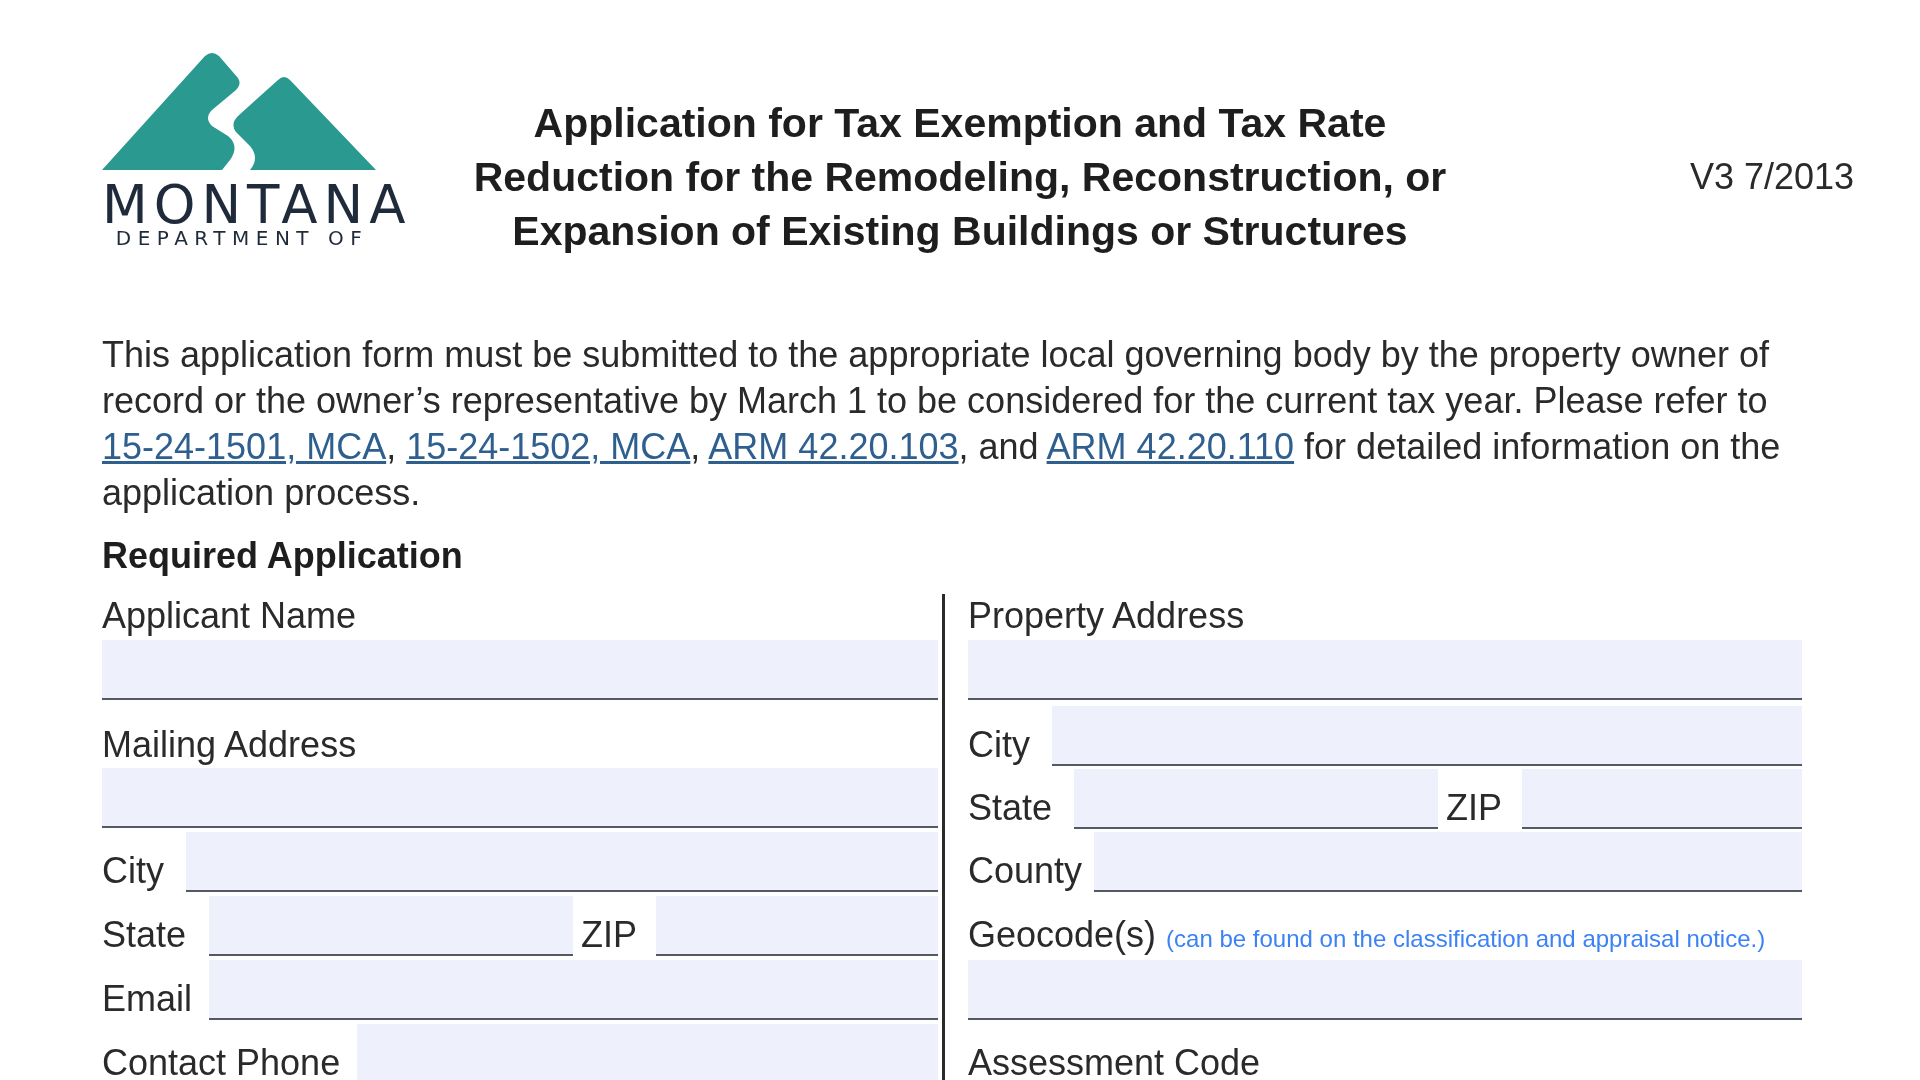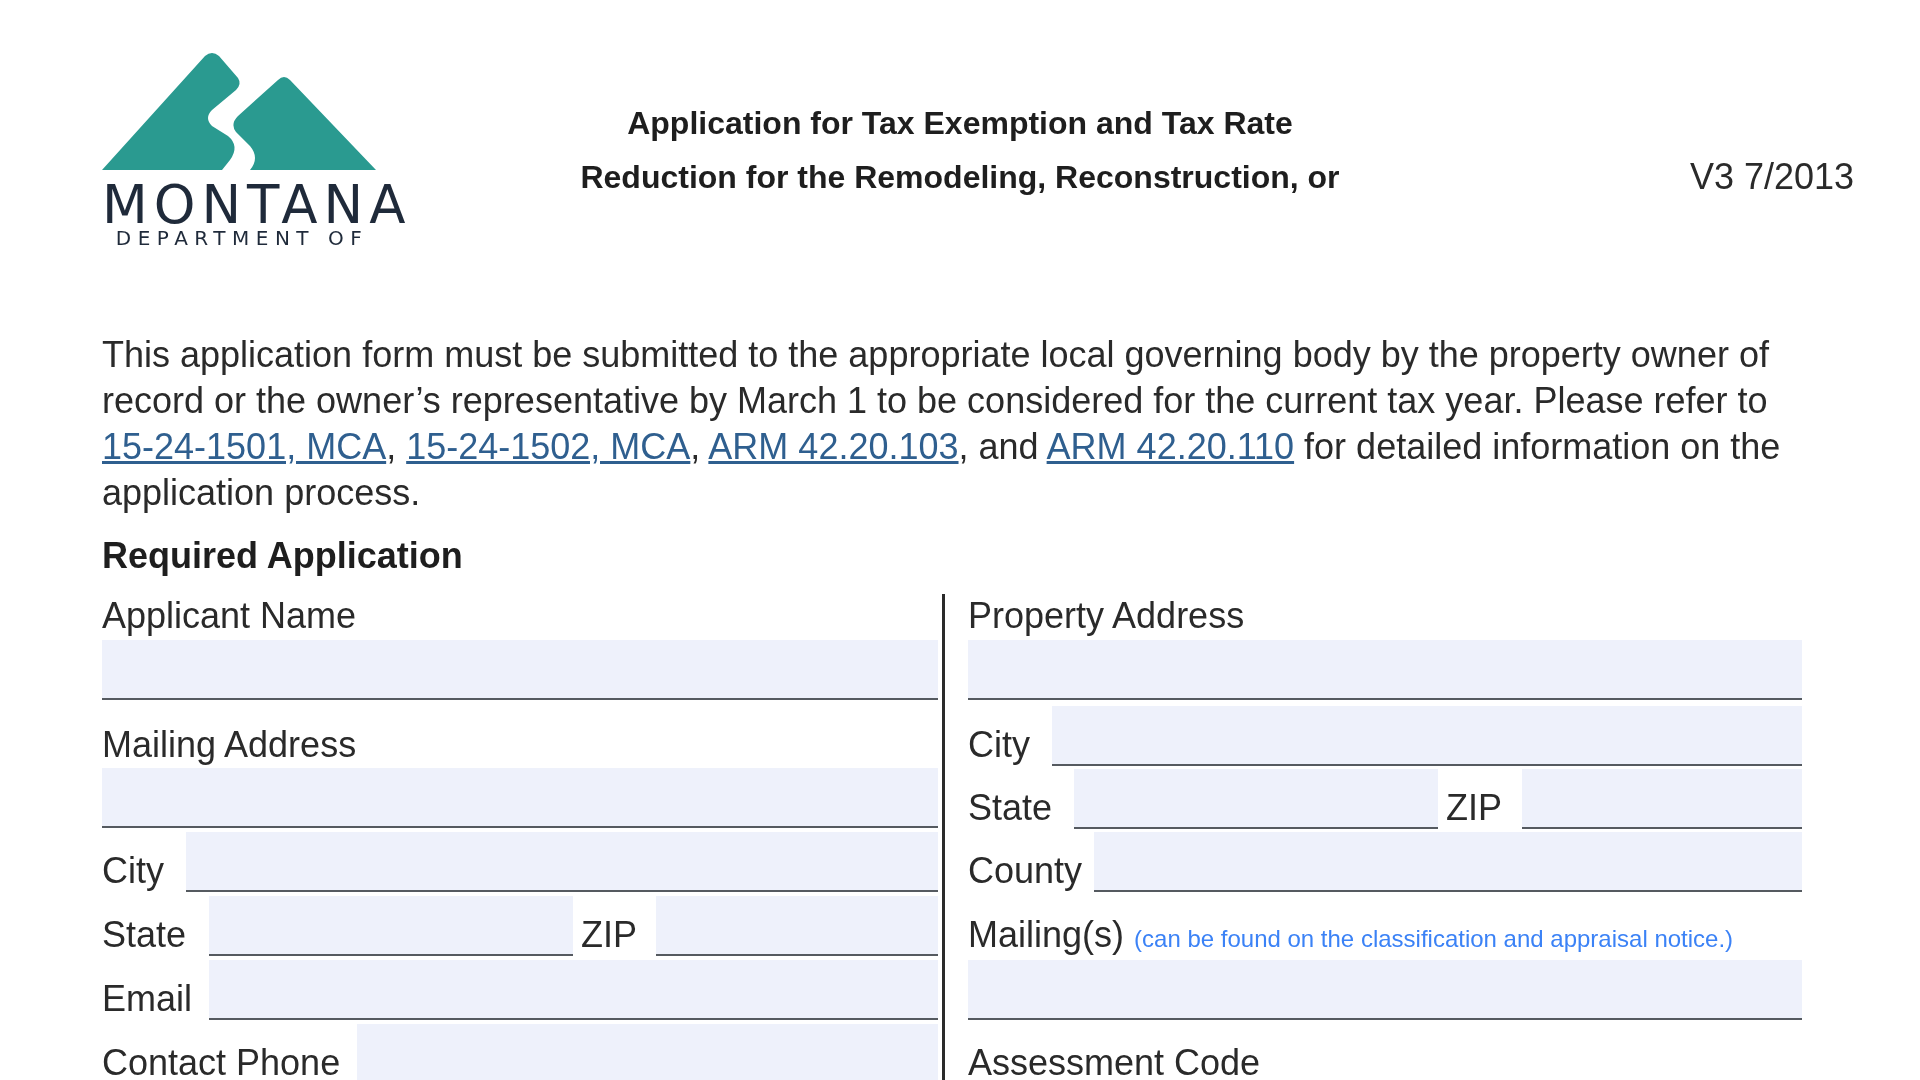--- a/index.html
+++ b/index.html
@@ -23,21 +23,21 @@
     color: #1f2a3a; white-space: nowrap; line-height: 1; text-align: center;
   }
   .logo-revenue {
     position: absolute; left: 2px; top: 205px; width: 276px;
     font-family: "DejaVu Sans", sans-serif; font-size: 44px; letter-spacing: 8px;
     color: #1f2a3a; white-space: nowrap; line-height: 1;
   }
   
   #title {
     left: 400px; top: 96px; width: 1120px; text-align: center;
-    font-weight: bold; font-size: 32px; line-height: 54px; color: #1e1e1e;
+    font-weight: bold; font-size: 41px; line-height: 54px; color: #1e1e1e;
   }
   #title span { display: block; }
   #version { left: 1690px; top: 156px; font-size: 36px; color: #2a2a2a; }
   
   #intro {
     left: 102px; top: 332px; width: 1720px;
     font-size: 36px; line-height: 46px; color: #2a2a2a;
   }
   #intro a { color: #2f5f8f; text-decoration: underline; }
   #section-heading { left: 102px; top: 535px; font-size: 36px; font-weight: bold; color: #1e1e1e; }
@@ -58,20 +58,21 @@
     <path d="M2 122 L105 8 Q112 2 119 8 L138 30 Q142 36 136 42 L112 62 Q104 70 112 78 L128 88 Q140 98 130 112 L122 122 Z" fill="#2a9a90"></path>
     <path d="M150 122 Q160 110 150 98 L136 84 Q130 76 138 68 L178 32 Q184 26 190 32 L276 122 Z" fill="#2a9a90"></path>
   </svg>
   <div class="logo-montana">MONTANA</div>
   <div class="logo-dept">DEPARTMENT OF</div>
 </div>
 
 <div id="title" class="abs">
   <span>Application for Tax Exemption and Tax Rate</span>
   <span>Reduction for the Remodeling, Reconstruction, or</span>
+  <span>Expansion of Existing Buildings or Structures</span>
 </div>
 <div id="version" class="abs">V3 7/2013</div>
 
 <div id="intro" class="abs"><span>This application form must be submitted to the appropriate local governing body by the property owner of record or the owner’s representative by March 1 to be considered for the current tax year. Please refer to </span><a href="#">15-24-1501, MCA</a><span>, </span><a href="#">15-24-1502, MCA</a><span>, </span><a href="#">ARM 42.20.103</a><span>, and </span><a href="#">ARM 42.20.110</a><span> for detailed information on the application process.</span></div>
 
 <div id="section-heading" class="abs">Required Application</div>
 
 <div id="col-divider" class="abs"></div>
 
 <div class="label" style="left:102px; top:598px;">Applicant Name</div>
@@ -101,16 +102,16 @@
 <div class="field" style="left:1052px; top:706px; width:750px; height:60px;"></div>
 
 <div class="label" style="left:968px; top:790px;">State</div>
 <div class="field" style="left:1074px; top:769px; width:364px; height:60px;"></div>
 <div class="label" style="left:1446px; top:790px;">ZIP</div>
 <div class="field" style="left:1522px; top:769px; width:280px; height:60px;"></div>
 
 <div class="label" style="left:968px; top:853px;">County</div>
 <div class="field" style="left:1094px; top:832px; width:708px; height:60px;"></div>
 
-<div class="label" style="left:968px; top:917px;"><span>Mailing(s)</span> <span class="note">(can be found on the classification and appraisal notice.)</span></div>
+<div class="label" style="left:968px; top:917px;"><span>Geocode(s)</span> <span class="note">(can be found on the classification and appraisal notice.)</span></div>
 <div class="field" style="left:968px; top:960px; width:834px; height:60px;"></div>
 
 <div class="label" style="left:968px; top:1045px;text-align:center;">Assessment Code</div>
 
 </body></html>

